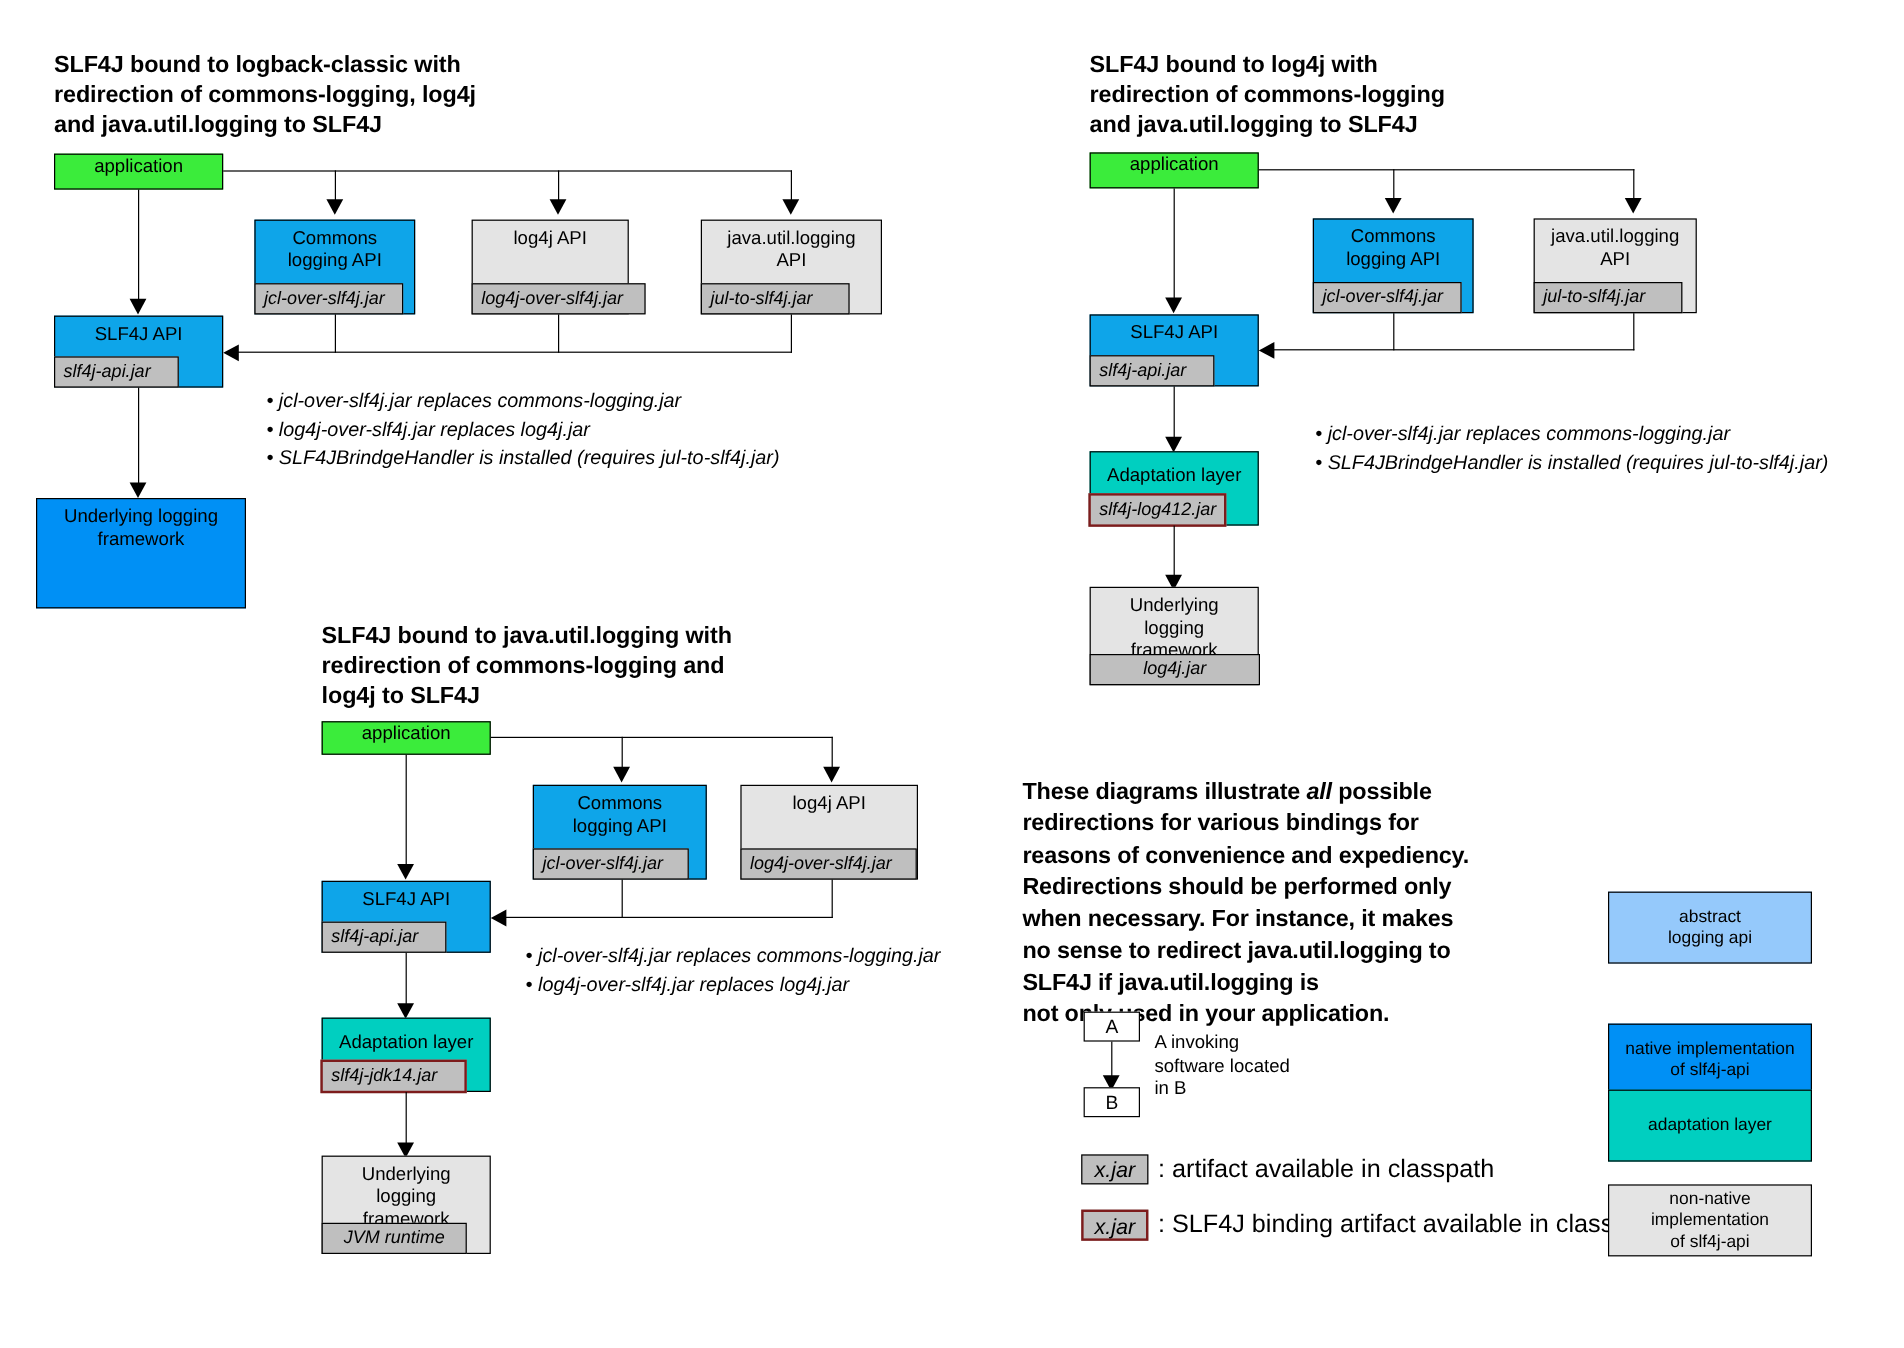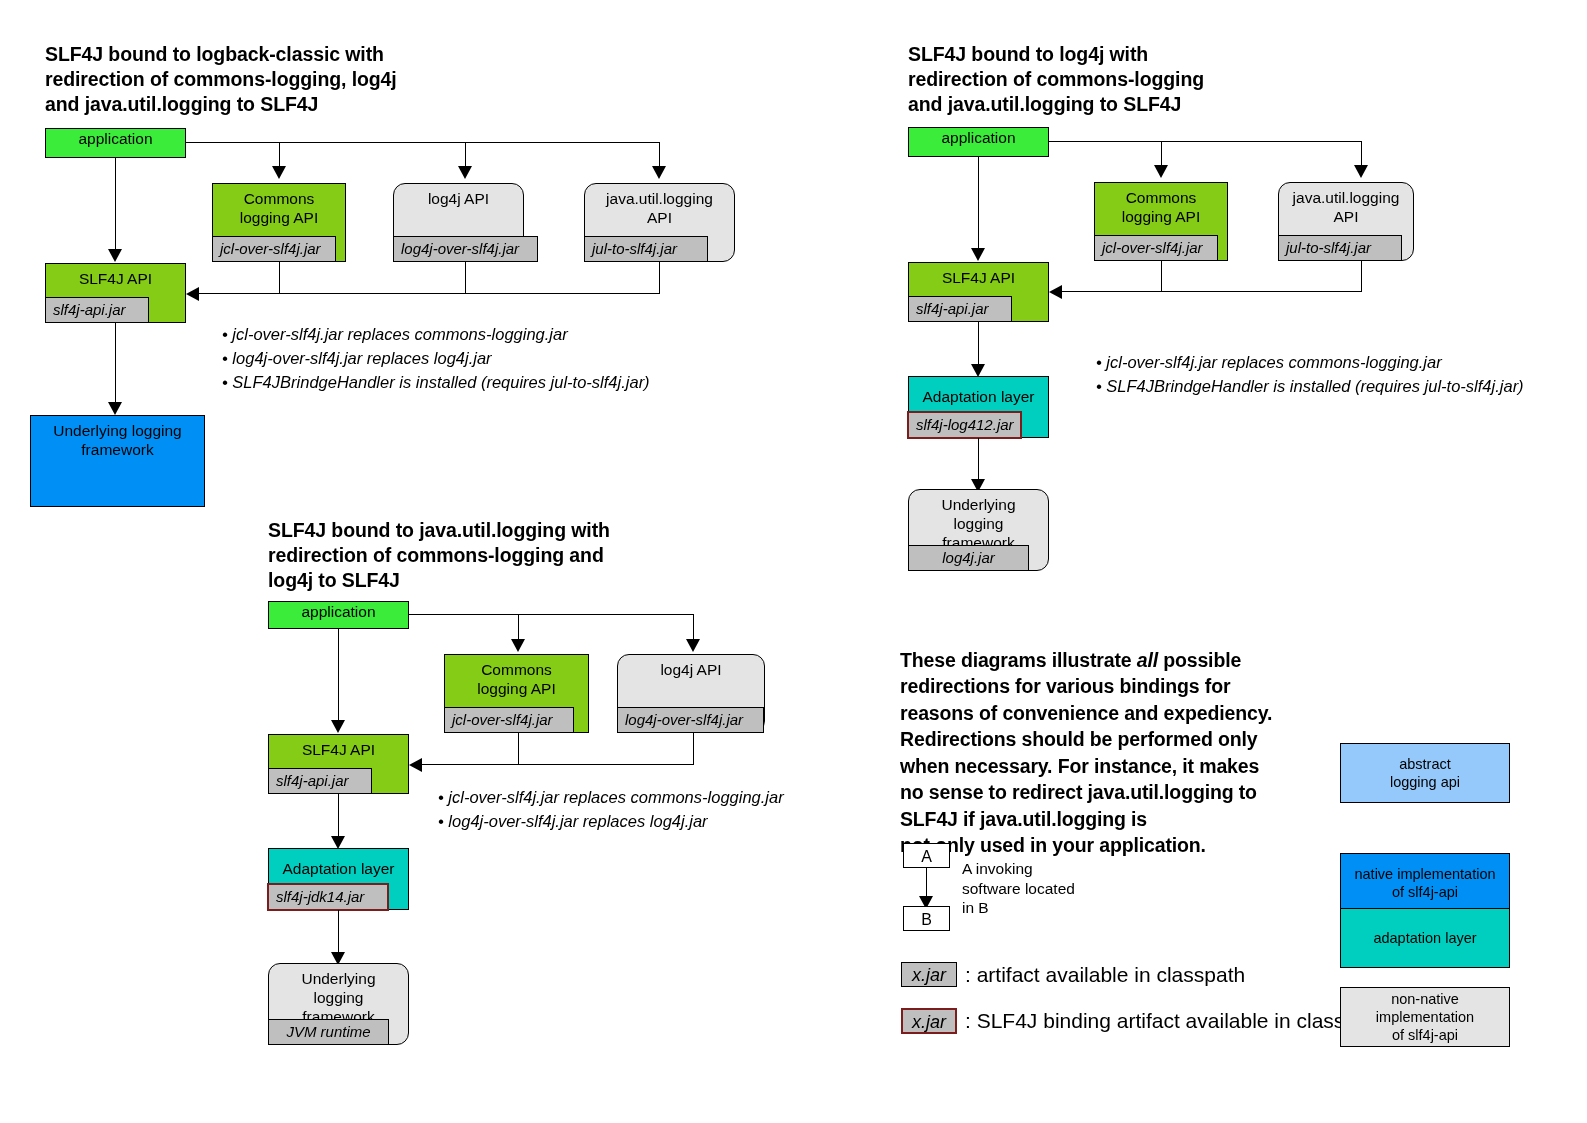--- a/index.html
+++ b/index.html
@@ -41,24 +41,24 @@
   .node .label {
     display: block;
     padding-top: 5px;
     white-space: pre-line;
   }
   .node.app {
     background: #3bec3b;
     display: flex;
     justify-content: center;
   }
-  .node.abstract  { background: #84cc16; }
+  .node.abstract  { background: #0ea5e9; }
   .node.native    { background: #0090f5; }
   .node.adapt     { background: #00cfc0; }
-  .node.nonnative { background: #e4e4e4; border-radius: 12px; }
+  .node.nonnative { background: #e4e4e4; }
 
   
   .jar {
     position: absolute;
     box-sizing: border-box;
     background: #bfbfbf;
     border: 1.3px solid #000;
     font-style: italic;
     font-size: 15px;
     line-height: 19px;
@@ -283,21 +283,21 @@
     <div class="jar binding" style="left:-2px; bottom:-2px; width:115px;">slf4j-log412.jar</div>
   </div>
 
   <div class="ln v" style="left:978px; top:438px; height:43px;"></div>
   <div class="arrow-d" style="left:971px; top:479px;"></div>
 
   <div class="node nonnative" style="left:908px; top:489px; width:141px; height:82px;">
     <span class="label">Underlying
 logging
 framework</span>
-    <div class="jar center" style="left:-1px; bottom:-1px; width:121px;">log4j.jar</div>
+    <div class="jar center" style="left:-1px; bottom:-1px; width:142px;">log4j.jar</div>
   </div>
 
   <div class="notes" style="left:1096px; top:350px;">
     <span class="b">• jcl-over-slf4j.jar replaces commons-logging.jar</span>
     <span class="b">• SLF4JBrindgeHandler is installed (requires jul-to-slf4j.jar)</span>
   </div>
 
   <div class="title" style="left:268px; top:518px;">SLF4J bound to java.util.logging with
 redirection of commons-logging and
 log4j to SLF4J</div>
@@ -352,21 +352,21 @@
 logging
 framework</span>
     <div class="jar center" style="left:-1px; bottom:-1px; width:121px;">JVM runtime</div>
   </div>
 
   <div class="notes" style="left:438px; top:785px;">
     <span class="b">• jcl-over-slf4j.jar replaces commons-logging.jar</span>
     <span class="b">• log4j-over-slf4j.jar replaces log4j.jar</span>
   </div>
 
-  <div class="para" style="left:900px; top:620px; width:460px;">
+  <div class="para" style="left:852px; top:620px; width:460px;">
     <span>These diagrams illustrate </span><em>all</em><span> possible</span><span style="display:block">redirections for various bindings for
 reasons of convenience and expediency.
 Redirections should be performed only
 when necessary. For instance, it makes
 no sense to redirect java.util.logging to
 SLF4J if java.util.logging is
 not only used in your application.</span>
   </div>
 
   <div class="legend-box" style="left:903px; top:843px; width:47px; height:25px;">A</div>

